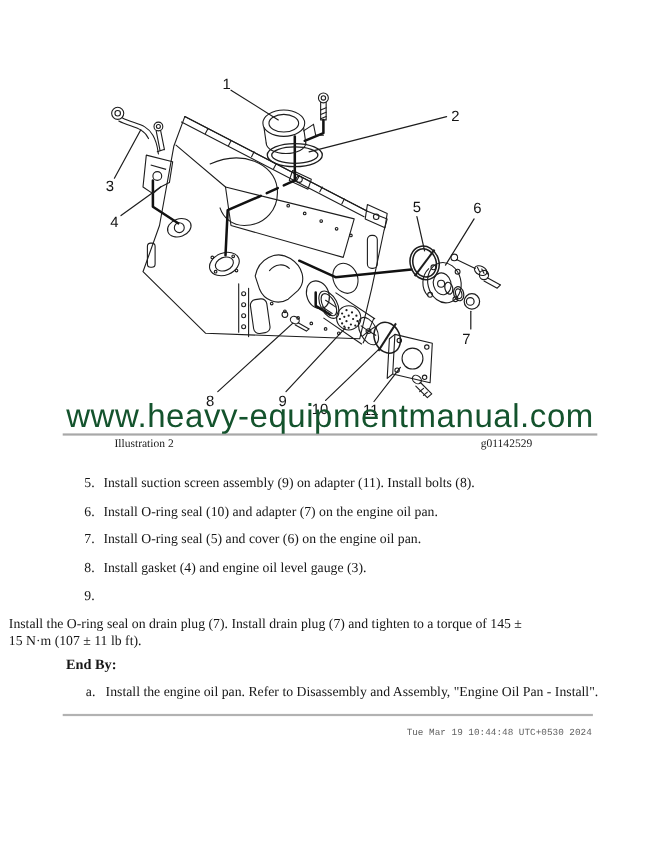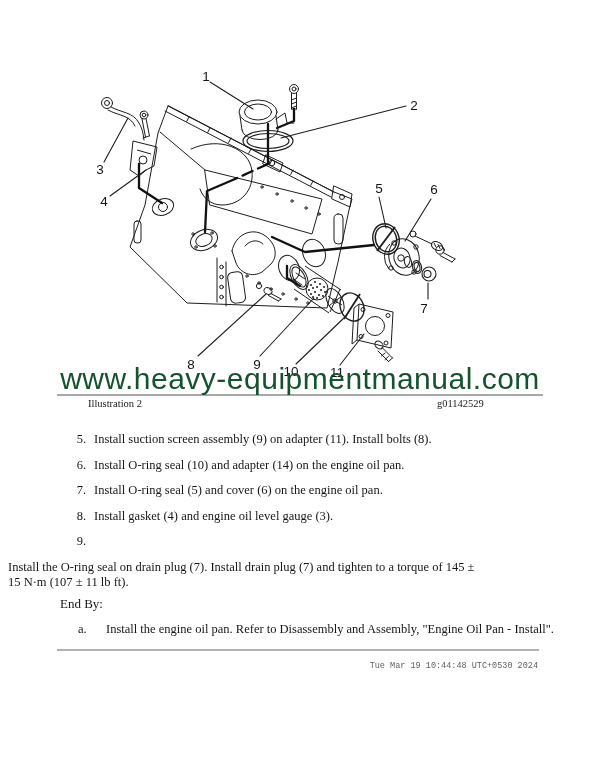--- a/index.html
+++ b/index.html
@@ -5,30 +5,30 @@
   html,body{margin:0;padding:0;background:#ffffff;}
   .page{position:relative;width:600px;height:776px;background:#fff;overflow:hidden;
         font-family:"Liberation Serif", serif;color:#161616;}
   .diagram{position:absolute;top:0;left:0;width:600px;height:430px;}
   .ill-divider{position:absolute;top:394px;left:57px;width:486px;height:2px;background:#a8a8a8;z-index:1;}
   .watermark{position:absolute;top:364px;left:0;width:600px;text-align:center;z-index:2;
              font-family:"Liberation Sans", sans-serif;font-size:30px;line-height:30px;
              letter-spacing:0.5px;color:#14532d;white-space:nowrap;}
   .caption{position:absolute;top:398px;left:0;width:600px;height:14px;z-index:3;
            font-size:10.5px;color:#1a1a1a;}
-  .cap-label{position:absolute;left:88px;top:0;}
+  .cap-label{position:absolute;left:104px;top:0;}
   .cap-code{position:absolute;left:437px;top:0;}
   .steps{position:absolute;top:432px;left:0;width:600px;}
   .step{display:flex;margin-bottom:10.5px;font-size:12.5px;line-height:15px;}
   .step .num{flex:0 0 28px;width:28px;text-align:right;padding-left:58px;}
   .step .txt{margin-left:8px;width:478px;}
-  .endby{position:absolute;top:596px;left:60px;font-size:13px;font-weight:normal;}
+  .endby{position:absolute;top:596px;left:60px;font-size:13px;font-weight:bold;}
   .substep{position:absolute;top:622px;left:78px;display:flex;font-size:12.5px;line-height:15px;}
   .substep .num{flex:0 0 12px;}
-  .substep .txt{margin-left:16px;width:478px;}
+  .substep .txt{margin-left:6px;width:478px;}
   .footer-rule{position:absolute;top:649px;left:57px;width:482px;height:1.5px;background:#b2b2b2;}
   .footer-links{position:absolute;top:658px;left:60px;font-family:"Liberation Sans", sans-serif;
                 font-size:8px;line-height:13.5px;color:#707070;}
   .footer-links a{display:block;color:#707070;text-decoration:underline;cursor:pointer;}
   .timestamp{position:absolute;top:661px;right:62px;font-family:Liberation Mono, monospace;
              font-size:8.5px;color:#616161;}
   svg text.callout{font-family:"Liberation Sans", sans-serif;font-size:13.5px;fill:#141414;}
 </style>
 </head>
 <body>
@@ -270,21 +270,21 @@
     <span class="cap-code">g01142529</span>
   </div>
 
   <div class="steps">
     <div class="step">
       <span class="num">5.</span>
       <span class="txt">Install suction screen assembly (9) on adapter (11). Install bolts (8).</span>
     </div>
     <div class="step">
       <span class="num">6.</span>
-      <span class="txt">Install O-ring seal (10) and adapter (14) on the engine oil pan.</span>
+      <span class="txt">Install O-ring seal (10) and adapter (7) on the engine oil pan.</span>
     </div>
     <div class="step">
       <span class="num">7.</span>
       <span class="txt">Install O-ring seal (5) and cover (6) on the engine oil pan.</span>
     </div>
     <div class="step">
       <span class="num">8.</span>
       <span class="txt">Install gasket (4) and engine oil level gauge (3).</span>
     </div>
     <div class="step">

